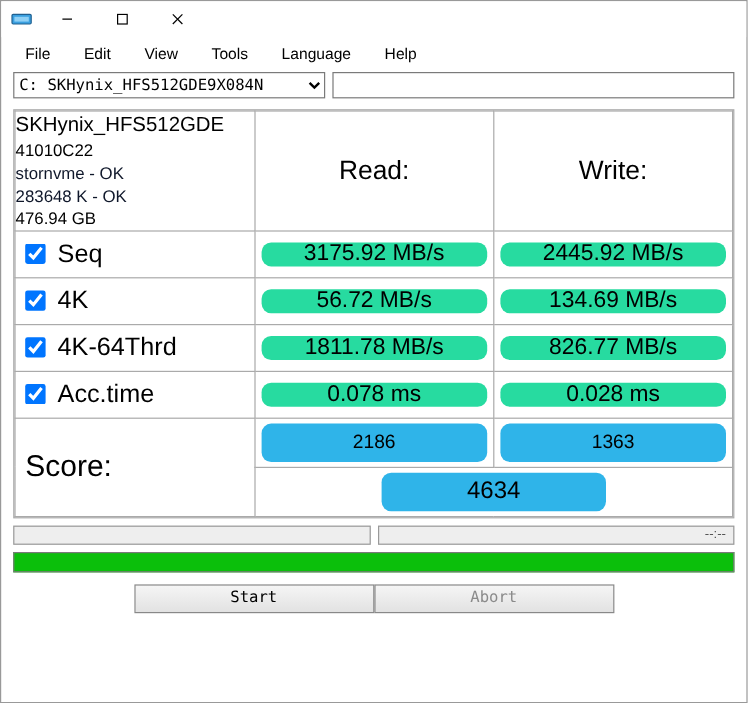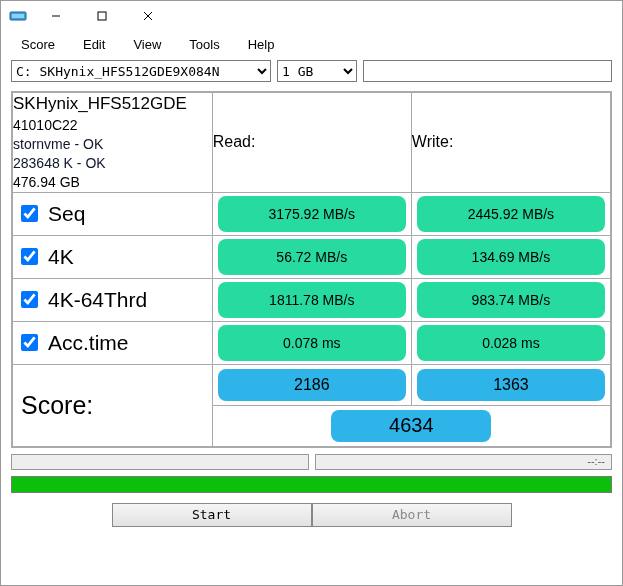--- a/index.html
+++ b/index.html
@@ -68,23 +68,23 @@
     width: 100%;
     border-collapse: collapse;
     table-layout: fixed;
   }
   table.grid td, table.grid th {
     border: 1px solid #aaa;
     padding: 0;
     vertical-align: middle;
   }
   .hdr-cell {
-    font-size: 16px;
+    font-size: 22px;
     padding: 6px 8px;
-    text-align: left;
+    text-align: center;
     font-weight: normal;
   }
   .info-cell {
     padding: 6px 8px;
     font-size: 14px;
     line-height: 1.35;
   }
   .info-model { font-size: 17px; }
   .info-line { display:block; }
   .ok { color: #0f172a; }
@@ -96,41 +96,41 @@
     gap: 6px;
     height: 38px;
   }
   .row-label input[type=checkbox] {
     width: 17px; height: 17px; margin:0 4px 0 2px;
   }
   .metric {
     background: #27dba0;
     border-radius: 8px;
     margin: 3px 5px;
-    height: 36px;
+    height: 20px;
     display: flex;
     align-items: center;
     justify-content: center;
-    font-size: 14px;
+    font-size: 19px;
   }
   .score-label { font-size: 25px; padding: 6px 8px; }
   .score-box {
     background: #2fb4e9;
     border-radius: 8px;
     margin: 4px 5px;
     height: 32px;
     display: flex; align-items: center; justify-content: center;
     font-size: 16px;
   }
   .total-row td { border:1px solid #aaa; padding:0; }
   .total-box {
     background:#2fb4e9;
     border-radius:8px;
     margin:4px auto;
-    width:160px; height:32px;
+    width:187px; height:32px;
     display:flex;align-items:center;justify-content:center;
     font-size:20px;
   }
   
   .status-row {
     margin: 6px 10px 0;
     display:flex; gap:6px;
   }
   .status-box {
     flex:1; height:16px; border:1px solid #999; background:#eee;
@@ -178,33 +178,31 @@
     <div class="win-btn">
       <svg width="10" height="10">
           <line x1="1" y1="1" x2="9" y2="9" stroke="#000"></line>
           <line x1="9" y1="1" x2="1" y2="9" stroke="#000"></line>
         </svg>
     </div>
   </div>
 </div>
 
 <div class="menu-bar">
-  <div class="menu-item">Score</div>
+  <div class="menu-item">File</div>
   <div class="menu-item">Edit</div>
   <div class="menu-item">View</div>
   <div class="menu-item">Tools</div>
+  <div class="menu-item">Language</div>
   <div class="menu-item">Help</div>
 </div>
 
 <div class="toolbar">
   <select class="select select-drive">
     <option>C: SKHynix_HFS512GDE9X084N</option>
-  </select>
-  <select class="select select-size">
-    <option>1 GB</option>
   </select>
   <div class="textbox"></div>
 </div>
 
 <div class="panel">
   <table class="grid">
     <colgroup>
       <col style="width:33.4%">
         <col style="width:33.3%">
         <col style="width:33.3%">
@@ -256,21 +254,21 @@
       <td>
             <div class="row-label">
         <input type="checkbox" checked="" style="">
         <span>4K-64Thrd</span>
       </div>
           </td>
       <td>
             <div class="metric">1811.78 MB/s</div>
           </td>
       <td>
-            <div class="metric">983.74 MB/s</div>
+            <div class="metric">826.77 MB/s</div>
           </td>
     </tr>
 
     <tr>
       <td>
             <div class="row-label">
         <input type="checkbox" checked="" style="">
         <span>Acc.time</span>
       </div>
           </td>

